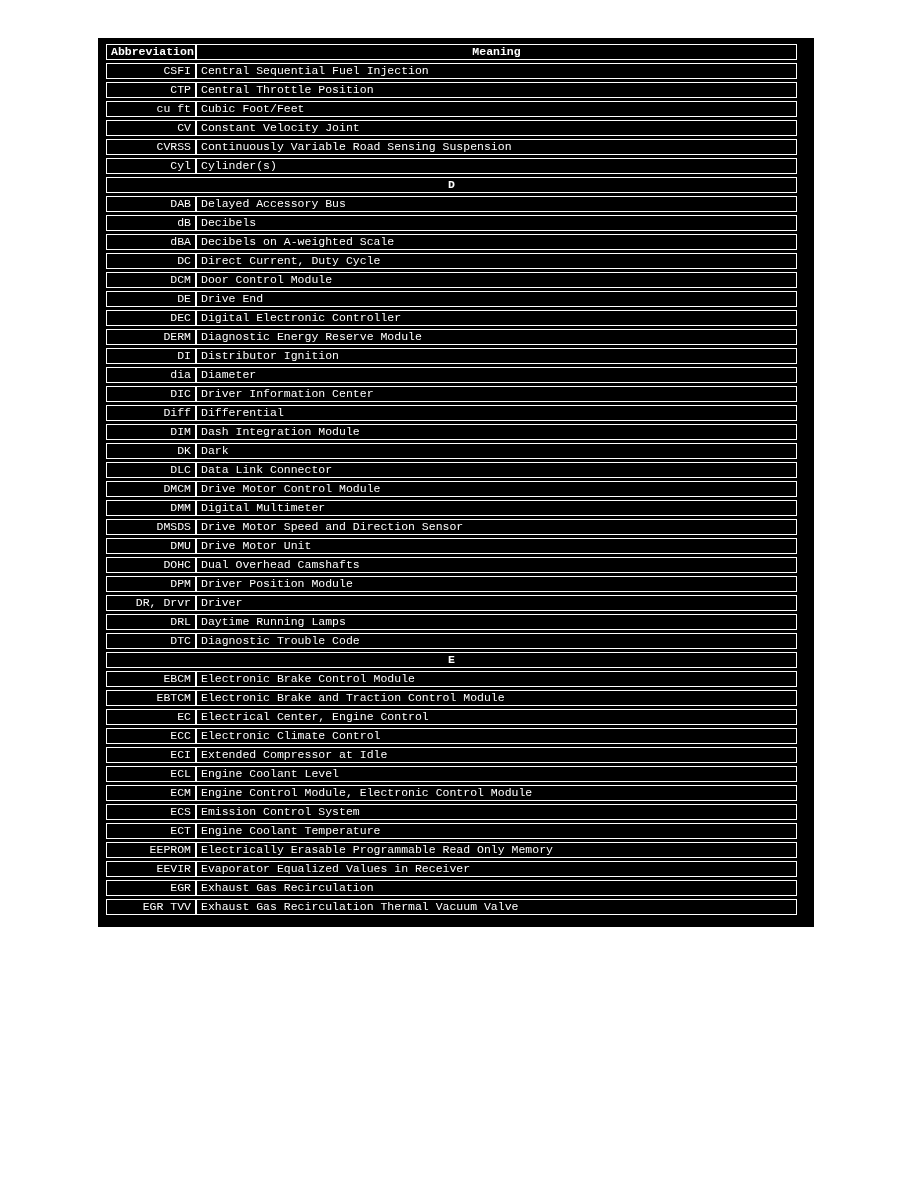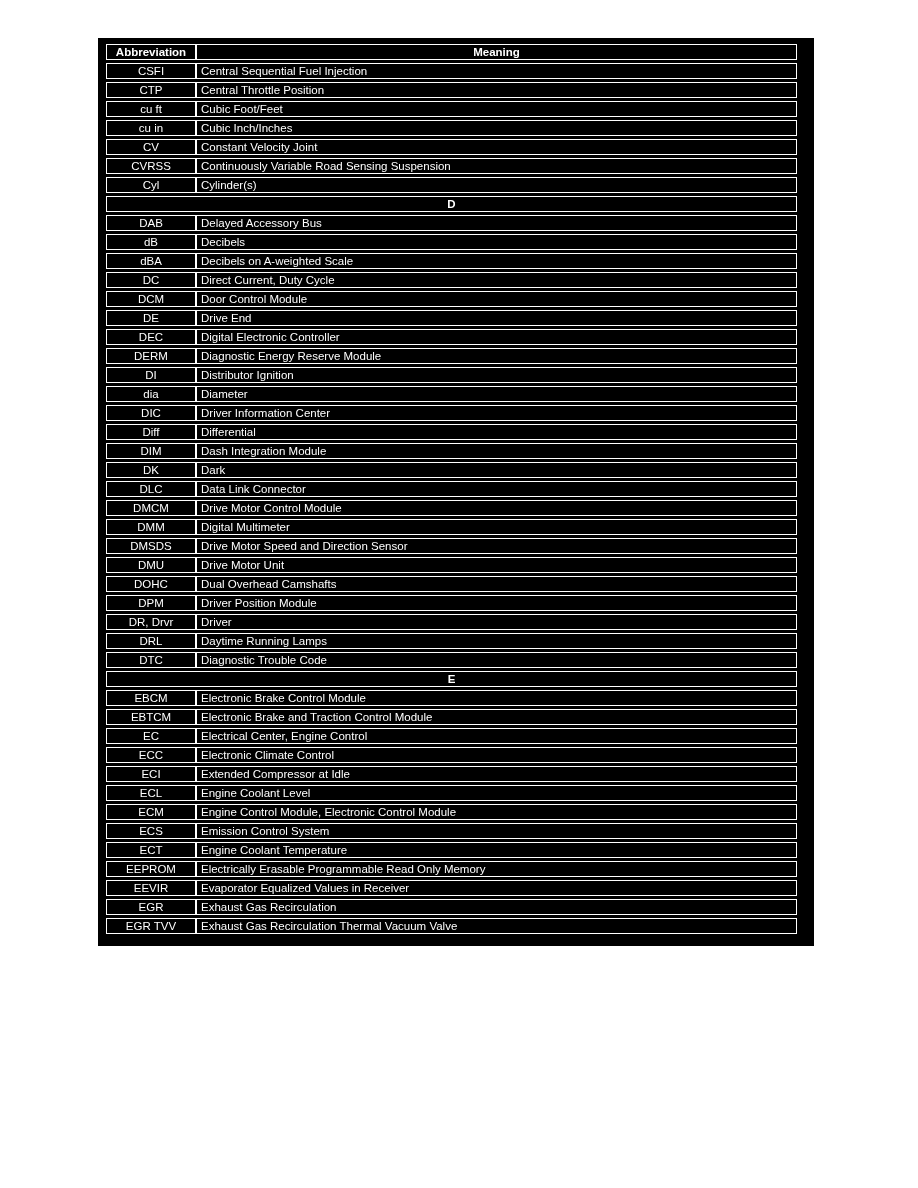--- a/index.html
+++ b/index.html
@@ -22,35 +22,36 @@
     width: 716px;
     box-sizing: border-box;
     background: #000000;
     padding: 3px 17px 9px 8px;
   }
   table.abbrev {
     width: 100%;
     border-collapse: separate;
     border-spacing: 0 3px;
     table-layout: fixed;
+    font-family: Liberation Mono, monospace;
   }
   table.abbrev td {
     border: 1.5px solid #ffffff;
     background: #000000;
     color: #ffffff;
     font-size: 11.5px;
     line-height: 14px;
     height: 14px;
     padding: 0 4px;
     overflow: hidden;
     white-space: nowrap;
   }
   td.c1 {
     width: 80px;
-    text-align: center;
+    text-align: right;
   }
   td.c2 {
     text-align: left;
     margin-left: 24px;
   }
   td.hdr {
     font-weight: bold;
     text-align: center;
   }
   td.sec {
@@ -77,24 +78,20 @@
           </tr>
           <tr>
             <td class="c1">CTP</td>
             <td class="c2">Central Throttle Position</td>
           </tr>
           <tr>
             <td class="c1">cu ft</td>
             <td class="c2">Cubic Foot/Feet</td>
           </tr>
           <tr>
-            <td class="c1">cu in</td>
-            <td class="c2">Cubic Inch/Inches</td>
-          </tr>
-          <tr>
             <td class="c1">CV</td>
             <td class="c2">Constant Velocity Joint</td>
           </tr>
           <tr>
             <td class="c1">CVRSS</td>
             <td class="c2">Continuously Variable Road Sensing Suspension</td>
           </tr>
           <tr>
             <td class="c1">Cyl</td>
             <td class="c2">Cylinder(s)</td>

